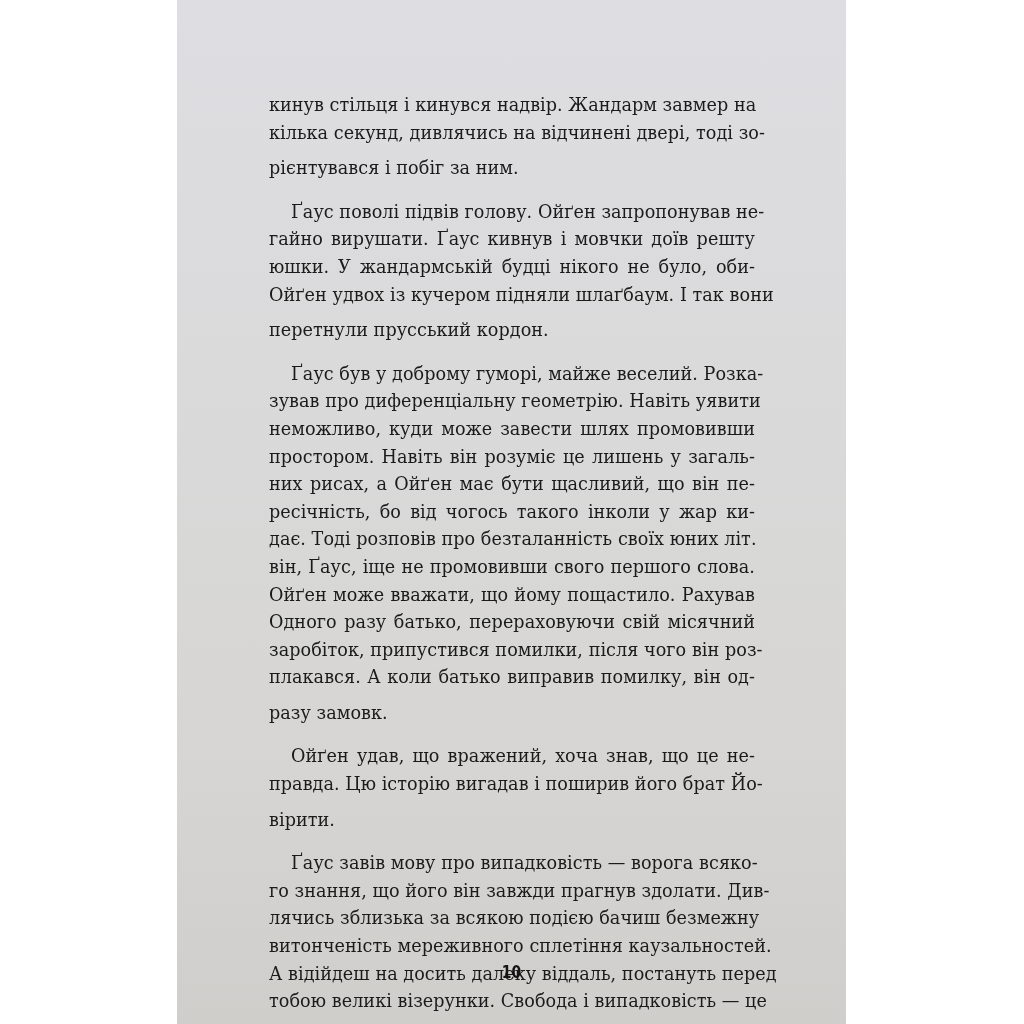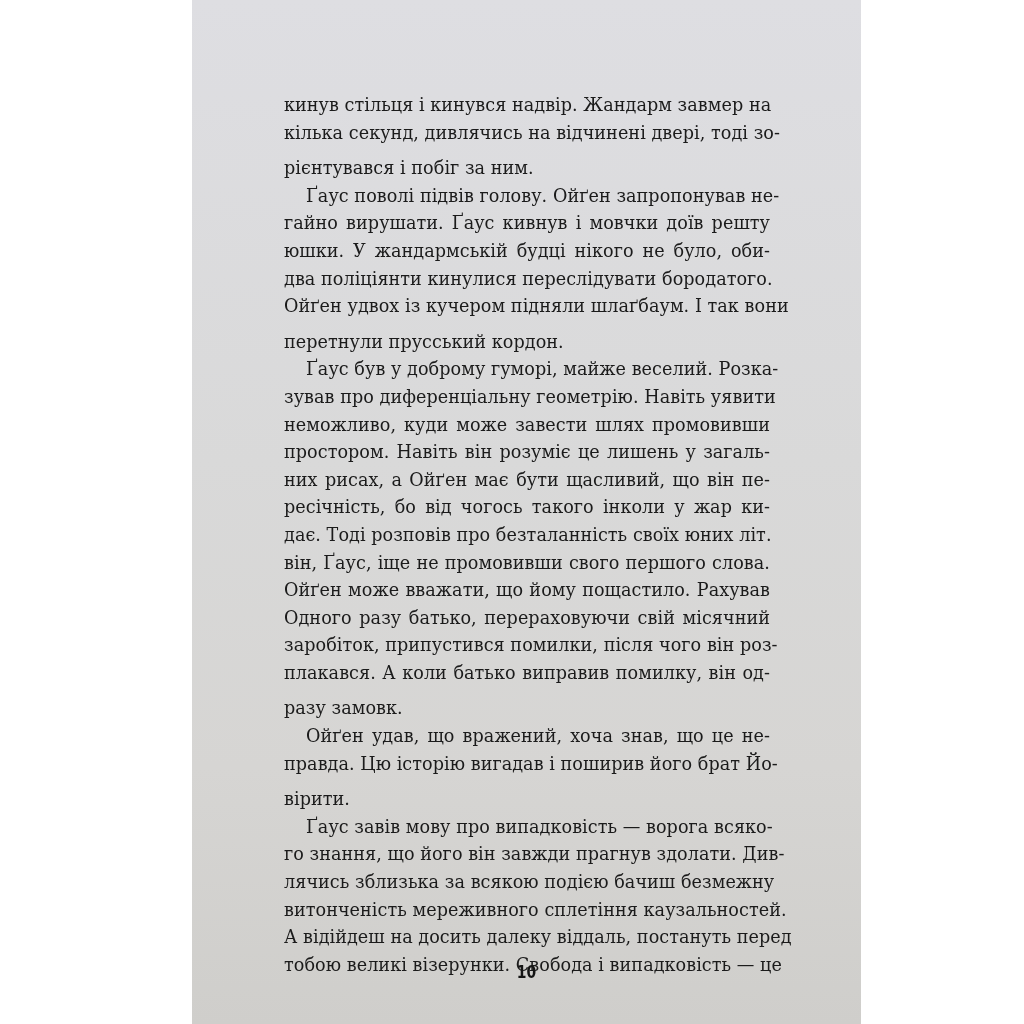--- a/index.html
+++ b/index.html
@@ -5,21 +5,21 @@
     html, body {
       margin: 0;
       padding: 0;
       width: 1024px;
       height: 1024px;
       background: #ffffff;
       overflow: hidden;
     }
     .page {
       position: absolute;
-      left: 192px;
+      left: 177px;
       top: 0;
       width: 669px;
       height: 1024px;
       background: linear-gradient(180deg, #dedee2 0%, #d9d9d9 45%, #d6d5d3 75%, #cfcecb 100%);
     }
     .text-block {
       position: absolute;
       left: 92px;
       top: 92px;
       width: 486px;
@@ -36,20 +36,21 @@
       white-space: nowrap;
       text-align: justify;
       text-align-last: justify;
     }
     .line.last {
       text-align-last: left;
       margin-top: 8px;
     }
     .line.indent {
       padding-left: 22px;
+      margin-top: 16px;
     }
     .page-number {
       position: absolute;
       left: 0;
       width: 100%;
       top: 962px;
       text-align: center;
       font-family: "DejaVu Sans", "Liberation Sans", sans-serif;
       font-weight: bold;
       font-size: 17px;
@@ -66,21 +67,20 @@
     <div>
       <span class="line">кинув стільця і кинувся надвір. Жандарм завмер на</span>
       <span class="line">кілька секунд, дивлячись на відчинені двері, тоді зо-</span>
       <span class="line last">рієнтувався і побіг за ним.</span>
     </div>
 
     <div>
       <span class="line indent">Ґаус поволі підвів голову. Ойґен запропонував не-</span>
       <span class="line">гайно вирушати. Ґаус кивнув і мовчки доїв решту</span>
       <span class="line">юшки. У жандармській будці нікого не було, оби-</span>
-      <span class="line">два поліціянти кинулися переслідувати бородатого.</span>
       <span class="line">Ойґен удвох із кучером підняли шлаґбаум. І так вони</span>
       <span class="line last">перетнули прусський кордон.</span>
     </div>
 
     <div>
       <span class="line indent">Ґаус був у доброму гуморі, майже веселий. Розка-</span>
       <span class="line">зував про диференціальну геометрію. Навіть уявити</span>
       <span class="line">неможливо, куди може завести шлях промовивши</span>
       <span class="line">простором. Навіть він розуміє це лишень у загаль-</span>
       <span class="line">них рисах, а Ойґен має бути щасливий, що він пе-</span>

